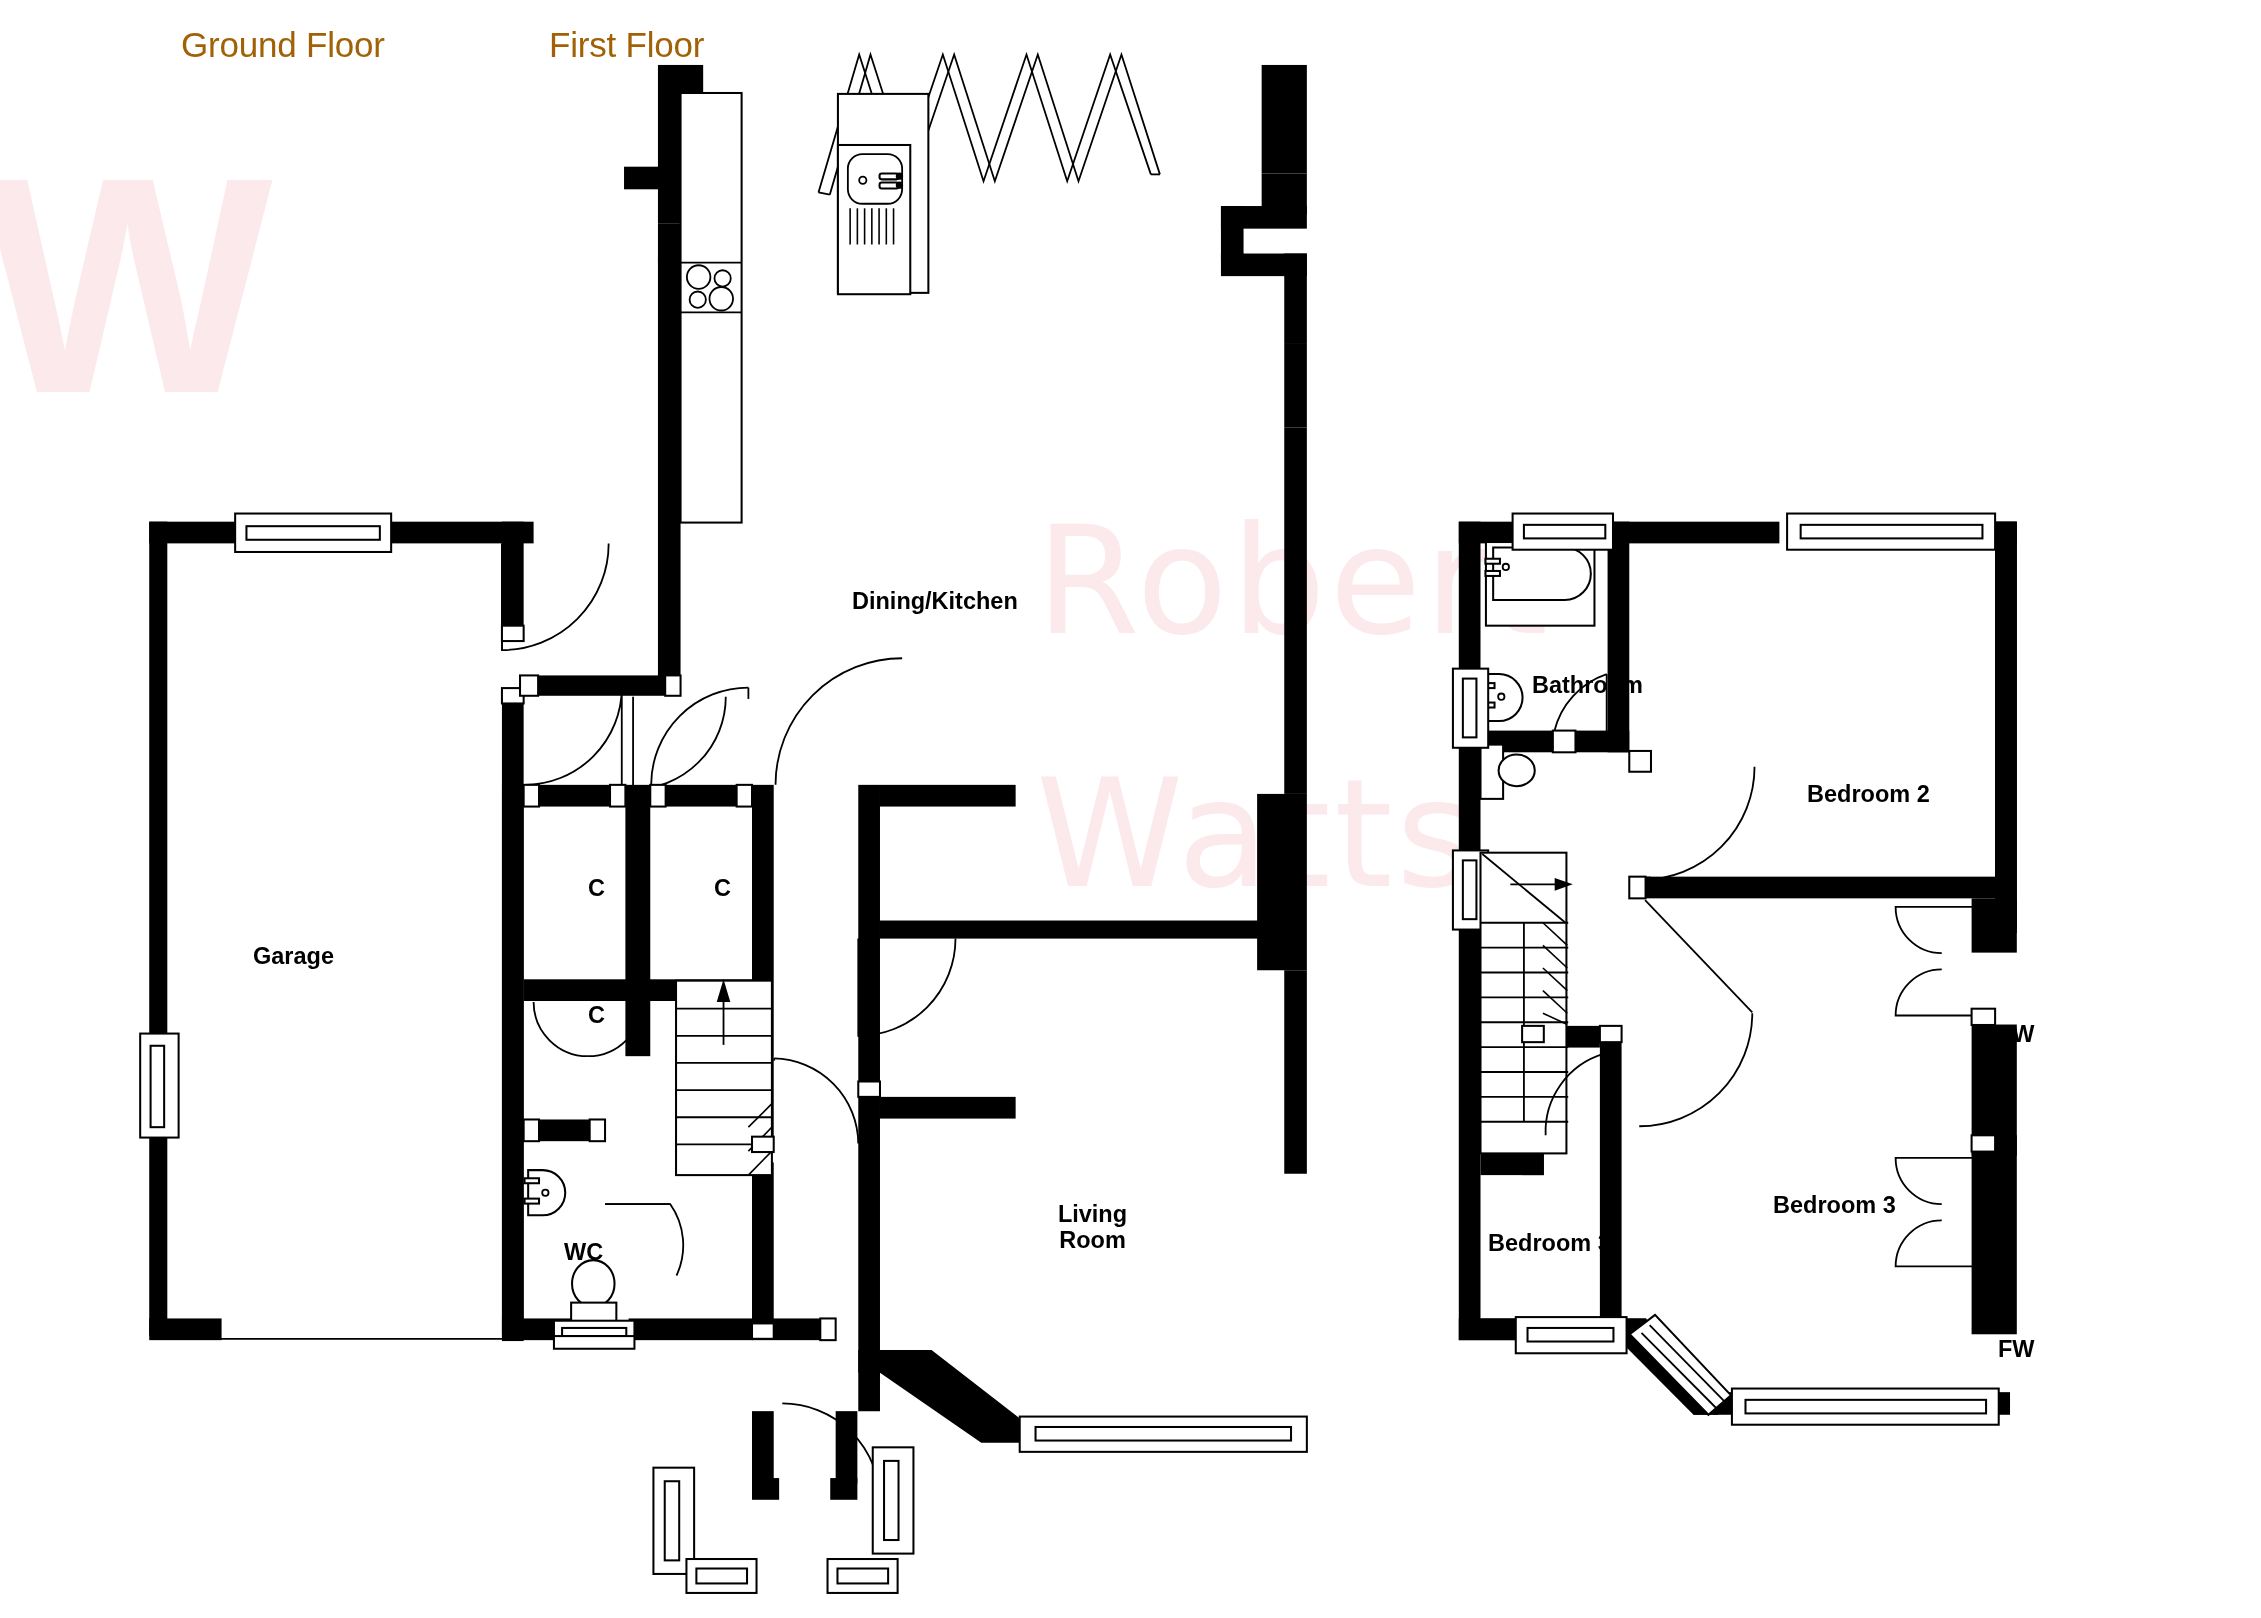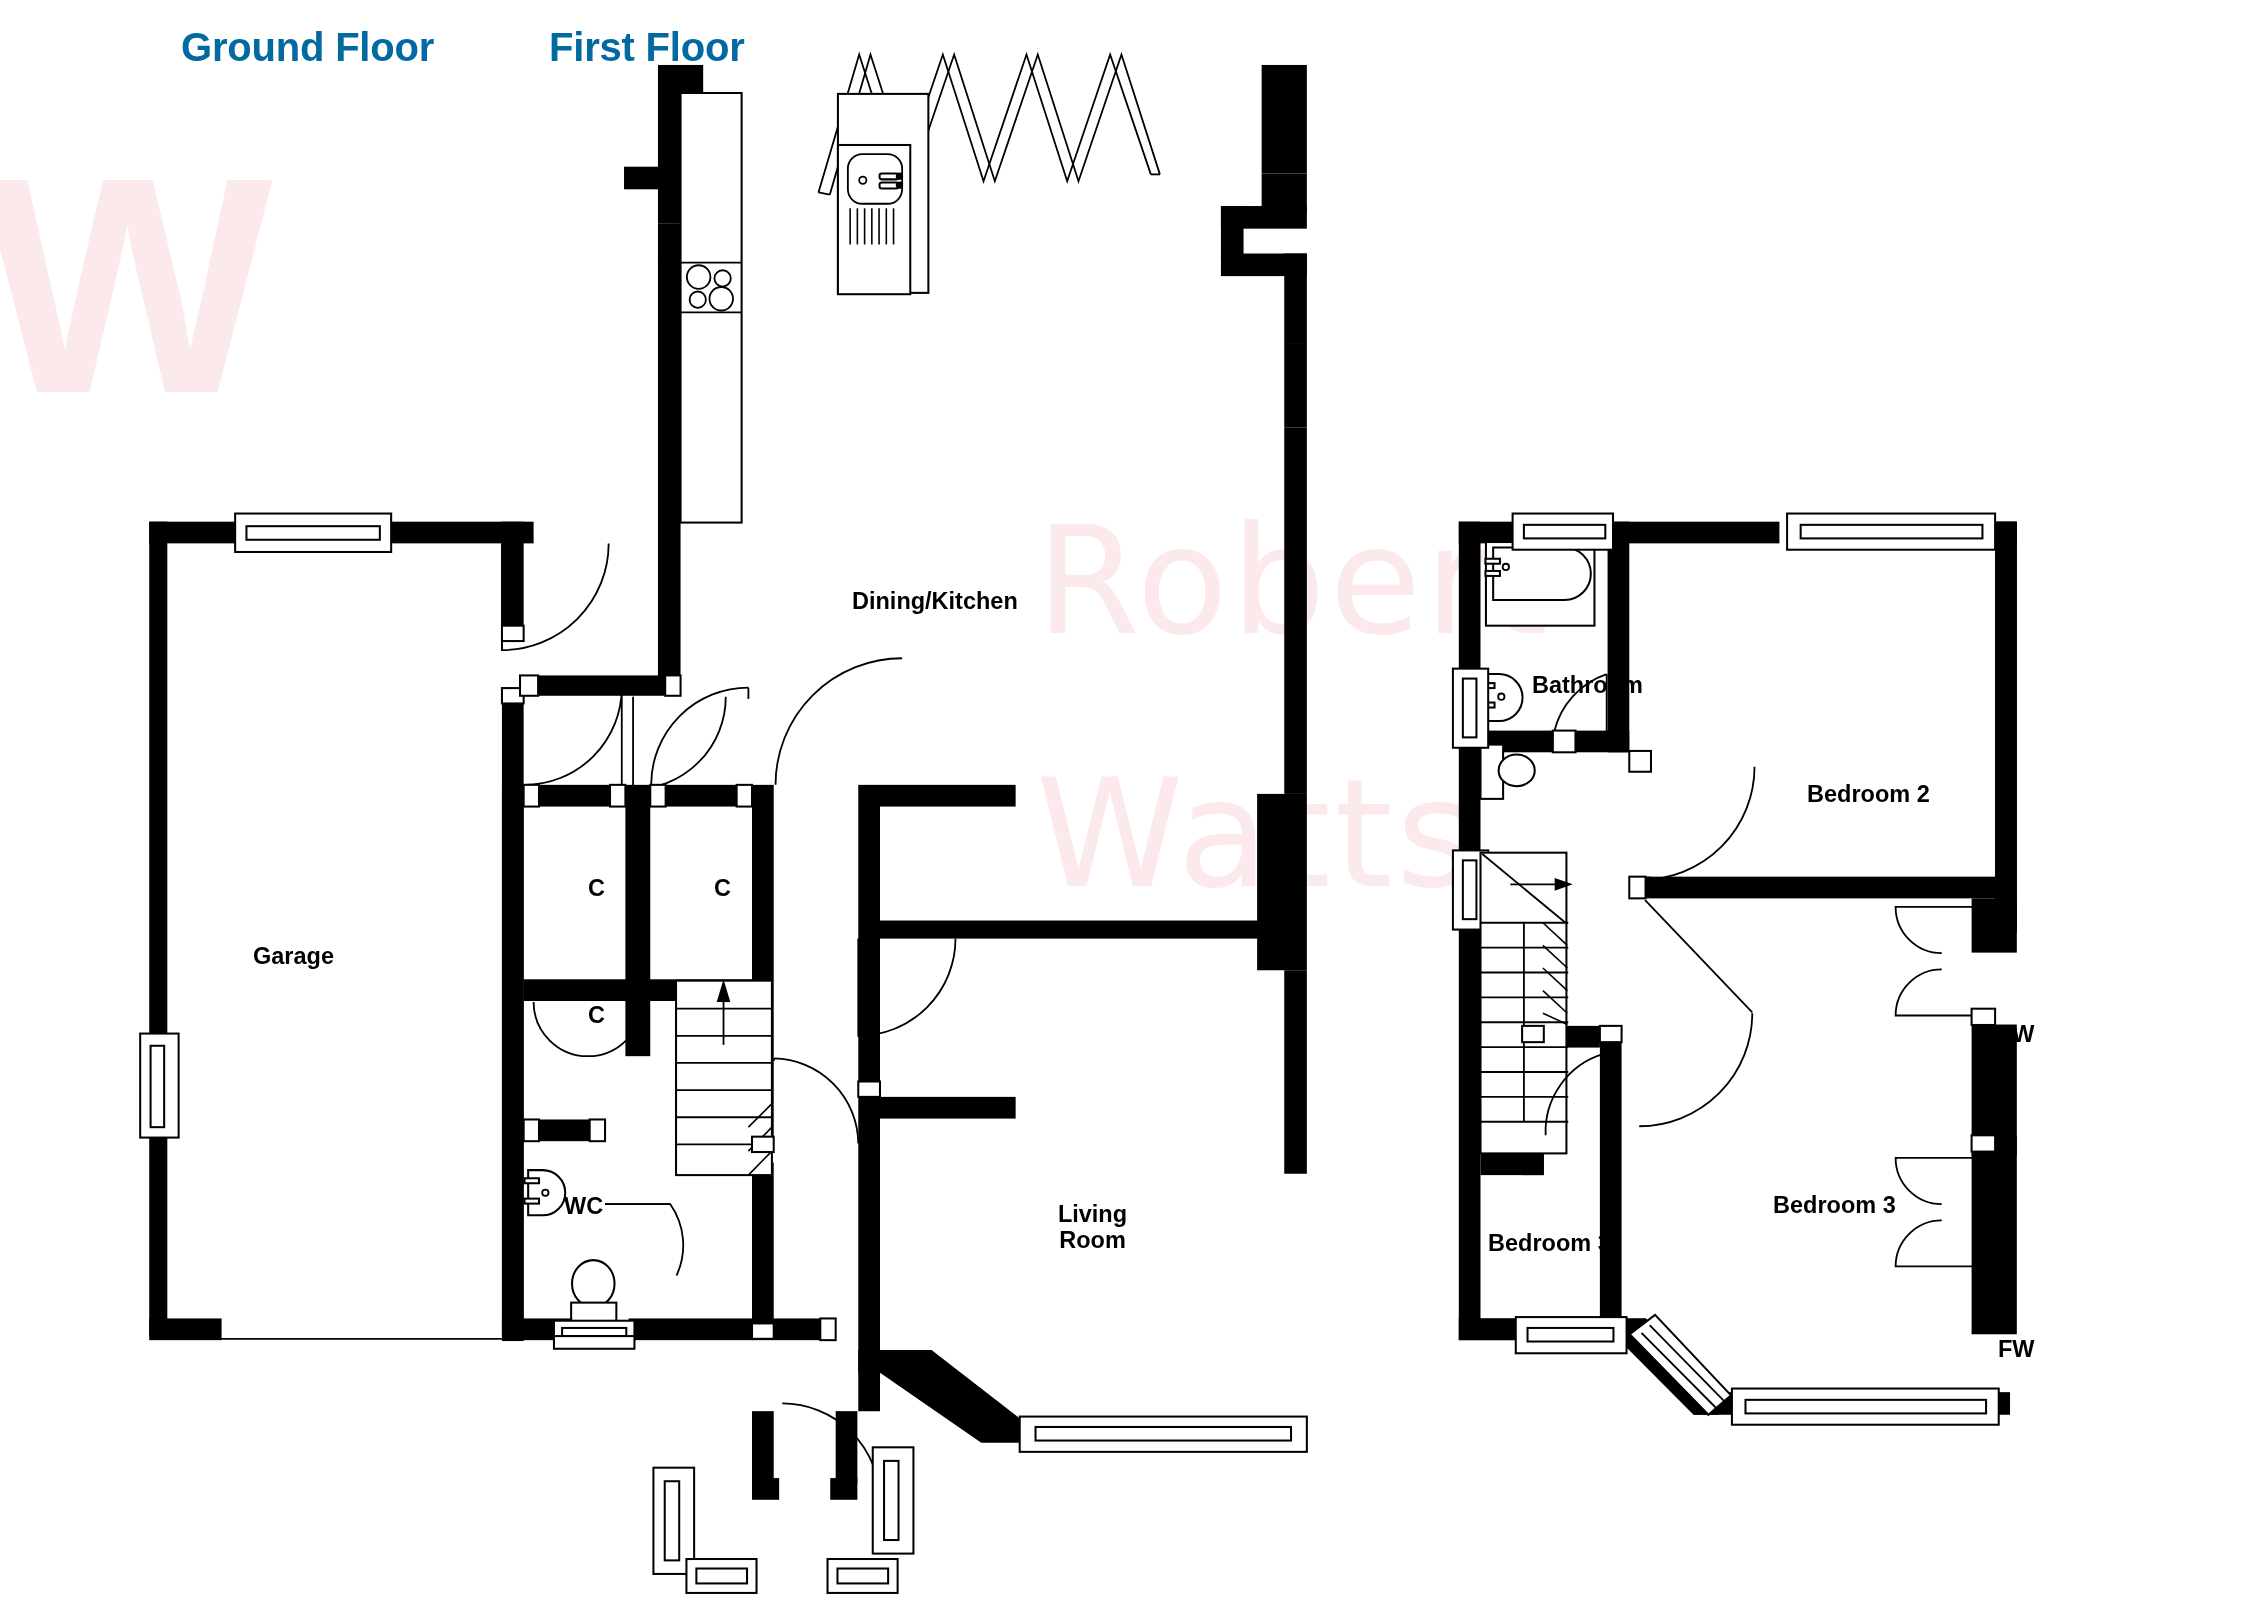--- a/index.html
+++ b/index.html
@@ -27,23 +27,23 @@
     display: block;
   }
   .wall { fill: #000000; }
   .thin { fill: none; stroke: #000000; stroke-width: 4; }
   .thin2 { fill: #ffffff; stroke: #000000; stroke-width: 4.5; }
   .winfill { fill: #ffffff; stroke: #000000; stroke-width: 4.5; }
   .hatch { fill: none; stroke: #000000; stroke-width: 3.5; }
 
   .floor-title {
     position: absolute;
-    font-size: 40px;
-    font-weight: bold;
-    color: #0369a1;
+    font-size: 35px;
+    font-weight: normal;
+    color: #a16207;
     white-space: nowrap;
     letter-spacing: -0.2px;
   }
   #title-ground { left: 181px; top: 25px; }
   #title-first  { left: 525px; top: 25px; margin-left: 24px; }
 
   .room-label {
     position: absolute;
     font-size: 23.5px;
     font-weight: bold;
@@ -622,21 +622,21 @@
 
   <div class="room-label" style="left:253px; top:943px;text-align:right;">Garage</div>
 
   <div class="room-label" style="left:852px; top:588px;text-align:right;">Dining/Kitchen</div>
 
   <div class="room-label" style="left:1036px; top:1201px; width:113px;">
     <div>Living</div>
     <div>Room</div>
   </div>
 
-  <div class="room-label" style="left:564px; top:1193px;">WC</div>
+  <div class="room-label" style="left:564px; top:1239px;">WC</div>
 
   <div class="cupboard-label" style="left:588px; top:875px;">C</div>
   <div class="cupboard-label" style="left:714px; top:875px;">C</div>
   <div class="cupboard-label" style="left:588px; top:1002px;">C</div>
 
   <div class="room-label" style="left:1532px; top:672px;">Bathroom</div>
 
   <div class="room-label" style="left:1773px; top:1192px;">Bedroom 3</div>
 
   <div class="room-label" style="left:1807px; top:737px;margin-top:44px;">Bedroom 2</div>

